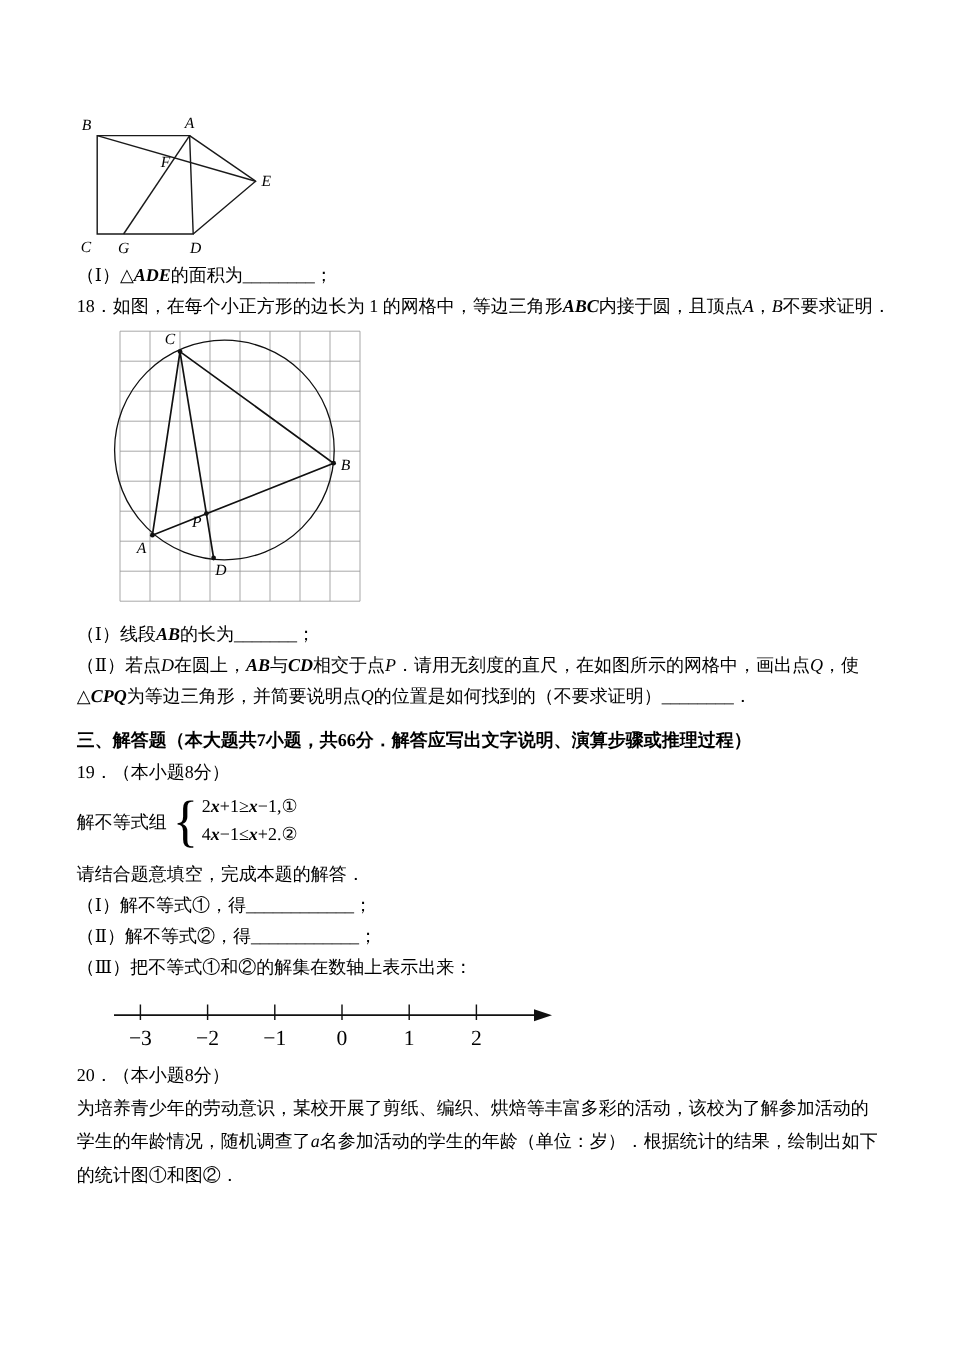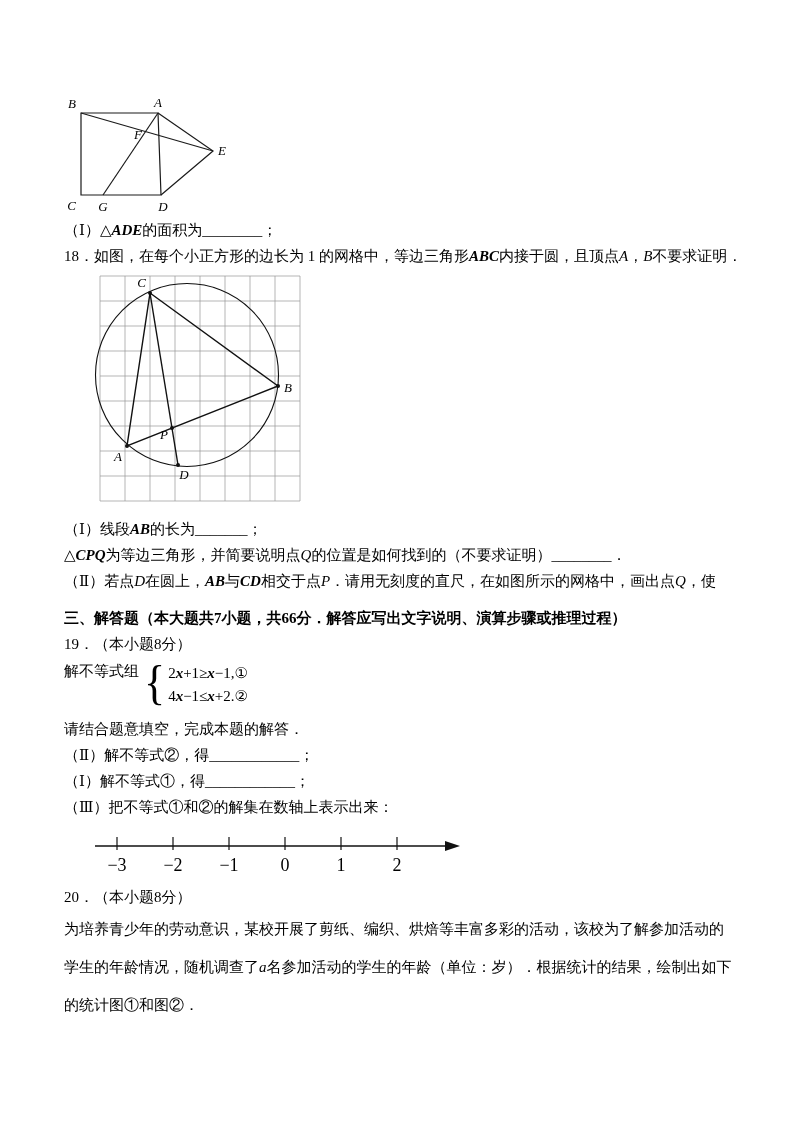--- a/index.html
+++ b/index.html
@@ -4,28 +4,28 @@
 <style>
   * { margin:0; padding:0; box-sizing:border-box; }
   html,body { background:#ffffff; }
   .sheet {
     width:794px; height:1123px; background:#fff; color:#000;
     font-family:"Liberation Serif","DejaVu Serif",serif;
     font-size:15px; position:relative; overflow:hidden;
     padding:93px 56px 0 64px;
   }
   .line { line-height:26px; white-space:nowrap; }
-  .para { line-height:38px; }
+  .para { line-height:28px; }
   .bold { font-weight:700; }
   .m { font-style:italic; font-weight:700;margin-top:20px; }
   .i { font-style:italic; }
   .fig17 { display:block; margin-left:-6px; }
   .fig18 { display:block; margin:2px 0 2px 26px; }
   .flbl text { font-family:"Liberation Serif","DejaVu Serif",serif; font-style:italic; font-size:13px; fill:#000; font-weight:400; }
-  .system { display:flex; margin:5px 0 8px; }
+  .system { display:flex; align-items:center; margin:5px 0 8px; }
   .brace { font-size:44px; font-weight:400; line-height:1; margin:0 3px 0 5px; transform:scaleY(1.08); display:inline-block; }
   .eqs .eqline { line-height:23px; white-space:nowrap; }
   .numline { display:block; margin:4px 0 2px 23px; }
   .nlbl text { font-family:"Liberation Serif","DejaVu Serif",serif; font-size:18px; fill:#000; }
   .mt6 { margin-top:6px; }
   .mt11 { margin-top:11px; }
   .mt4 { margin-top:4px; }
 </style>
 </head>
 <body>
@@ -91,39 +91,39 @@
     <g class="flbl">
       <text x="56" y="16" text-anchor="end">C</text>
       <text x="194" y="121">B</text>
       <text x="32" y="190" text-anchor="end">A</text>
       <text x="78" y="168" text-anchor="end">P</text>
       <text x="94" y="208" text-anchor="middle">D</text>
     </g>
   </svg>
 
   <div class="line"><span>（Ⅰ）线段</span><span class="m">AB</span><span>的长为</span><span>_______</span><span>；</span></div>
+  <div class="line"><span>（Ⅱ）若点</span><span class="i">D</span><span>在圆上，</span><span class="m">AB</span><span>与</span><span class="m">CD</span><span>相交于点</span><span class="i">P</span><span>．请用无刻度的直尺，在如图所示的网格中，画出点</span><span class="i">Q</span><span>，使</span></div>
   <div class="line"><span>△</span><span class="m">CPQ</span><span>为等边三角形，并简要说明点</span><span class="i">Q</span><span>的位置是如何找到的（不要求证明）</span><span>________</span><span>．</span></div>
-  <div class="line"><span>（Ⅱ）若点</span><span class="i">D</span><span>在圆上，</span><span class="m">AB</span><span>与</span><span class="m">CD</span><span>相交于点</span><span class="i">P</span><span>．请用无刻度的直尺，在如图所示的网格中，画出点</span><span class="i">Q</span><span>，使</span></div>
 
   <div class="line bold mt11">三、解答题（本大题共7小题，共66分．解答应写出文字说明、演算步骤或推理过程）</div>
 
   <div class="line">19．（本小题8分）</div>
 
   <div class="system">
     <span>解不等式组</span>
     <span class="brace">{</span>
     <div class="eqs">
       <div class="eqline"><span>2</span><span class="m">x</span><span>+1≥</span><span class="m">x</span><span>−1,①</span></div>
       <div class="eqline"><span>4</span><span class="m">x</span><span>−1≤</span><span class="m">x</span><span>+2.②</span></div>
     </div>
   </div>
 
   <div class="line">请结合题意填空，完成本题的解答．</div>
+  <div class="line"><span>（Ⅰ）解不等式①，得</span><span>____________</span><span>；</span></div>
   <div class="line"><span>（Ⅱ）解不等式②，得</span><span>____________</span><span>；</span></div>
-  <div class="line"><span>（Ⅰ）解不等式①，得</span><span>____________</span><span>；</span></div>
   <div class="line"><span>（Ⅲ）把不等式①和②的解集在数轴上表示出来：</span></div>
 
   <svg class="numline" width="390" height="54" viewBox="0 0 390 54">
     <line x1="8" y1="22" x2="362" y2="22" stroke="#111" stroke-width="1.4"></line>
     <polygon points="373,22 358,17 358,27" fill="#111"></polygon>
     <g stroke="#111" stroke-width="1.2">
       <line x1="30" y1="13" x2="30" y2="26"></line>
       <line x1="86" y1="13" x2="86" y2="26"></line>
       <line x1="142" y1="13" x2="142" y2="26"></line>
       <line x1="198" y1="13" x2="198" y2="26"></line>

